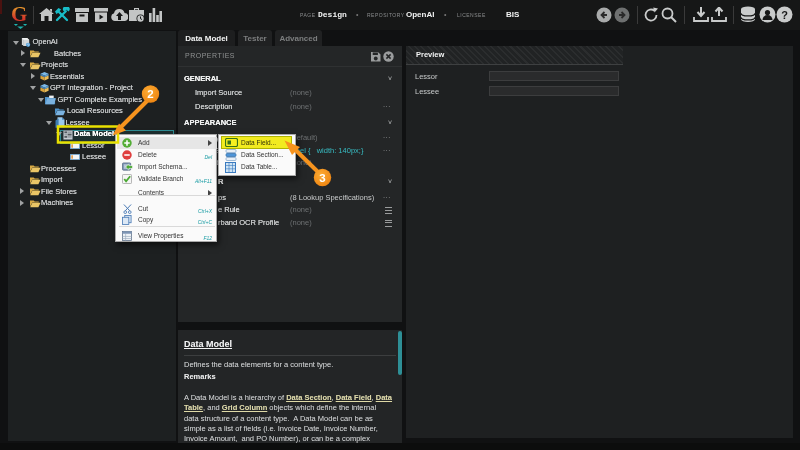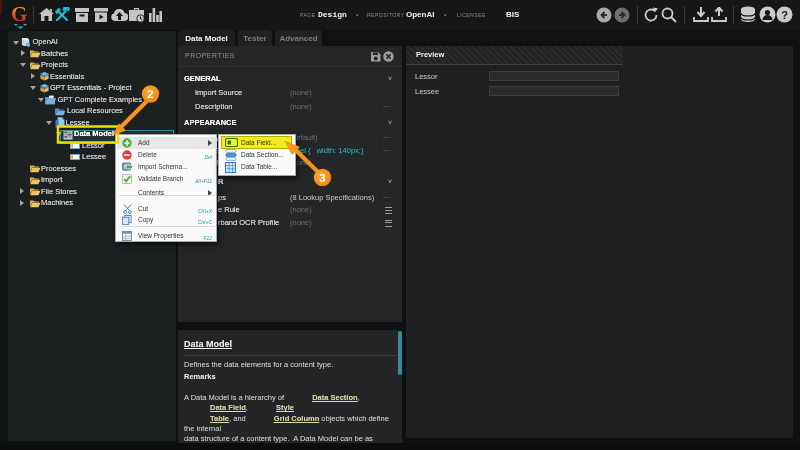--- a/index.html
+++ b/index.html
@@ -43,21 +43,21 @@
         border:1px solid #a9a9a9;box-shadow:2px 3px 6px rgba(0,0,0,.55);box-sizing:border-box;}
   #submenu{left:218px;top:134px;width:78px;height:42px;background:#fafafa;
         border:1px solid #a9a9a9;box-shadow:2px 3px 6px rgba(0,0,0,.55);box-sizing:border-box;}
   .mrow{position:absolute;left:1px;width:100px;height:12px;line-height:12px;}
   .mtext{position:absolute;left:21px;color:#333;font-size:6.5px;white-space:nowrap;}
   .mshort{position:absolute;right:5px;color:#159aa2;font-size:5px;font-style:italic;}
   .msep{position:absolute;left:3px;width:96px;height:1px;background:#d9d9d9;}
   .marr{position:absolute;right:5px;top:3px;width:0;height:0;
         border-top:3.5px solid transparent;border-bottom:3.5px solid transparent;border-left:4.5px solid #444;}
   
-  .doclink{color:#ded9a6;font-weight:bold;text-decoration:underline;margin-left:26px;}
+  .doclink{color:#ded9a6;font-weight:bold;text-decoration:underline;}
 </style>
 </head>
 <body>
 <div id="root">
 
   <div class="abs" id="topbar">
     <div class="abs" style="left:0;top:0;width:2px;height:14px;background:#4a1210;"></div>
 
     <div class="abs" style="left:11px;top:2px;width:20px;height:22px;
          font-family:'Liberation Serif',serif;font-size:21px;font-weight:bold;
@@ -166,21 +166,21 @@
       <path d="M3 3.5 L3 10.5" stroke="#a8b0b4" stroke-width=".5"></path>
       <circle cx="8.2" cy="9.3" r="2.5" fill="#4d9fd8"></circle>
       <path d="M7 9.3 a1.2 1.2 0 1 1 1 1.1" stroke="#eef" stroke-width=".6" fill="none"></path>
     </svg>
     <div class="trow" style="left:24.5px;top:5px;">OpenAI</div>
     <div class="exp expr" style="left:13px;top:19px;"></div>
     <svg class="abs" style="left:22px;top:18px" width="10.5" height="9" viewBox="0 0 12 9">
       <path d="M0 1 L4.2 1 L5.4 2.2 L10 2.2 L10 3.4 L2.7 3.4 L0 8 Z" fill="#d9ab45"></path>
       <path d="M2.7 3.5 L12 3.5 L9.6 8.8 L0.2 8.8 Z" fill="#eac566"></path>
     </svg>
-    <div class="trow" style="left:33px;top:16.5px;">Batches</div>
+    <div class="trow" style="left:46px;top:16.5px;">Batches</div>
     <div class="exp expd" style="left:12px;top:32px;"></div>
     <svg class="abs" style="left:22px;top:29.5px" width="10.5" height="9" viewBox="0 0 12 9">
       <path d="M0 1 L4.2 1 L5.4 2.2 L10 2.2 L10 3.4 L2.7 3.4 L0 8 Z" fill="#d9ab45"></path>
       <path d="M2.7 3.5 L12 3.5 L9.6 8.8 L0.2 8.8 Z" fill="#eac566"></path>
     </svg>
     <div class="trow" style="left:33px;top:28px;">Projects</div>
     <div class="exp expr" style="left:22.5px;top:42px;"></div>
     <svg class="abs" style="left:31.5px;top:40px" width="9" height="10.5" viewBox="0 0 11 11">
       <path d="M5.5 0.3 L10.5 2.4 L5.5 4.5 L0.5 2.4 Z" fill="#7cb9e8"></path>
       <path d="M0.5 2.4 L5.5 4.5 L5.5 6.8 L0.5 4.7 Z" fill="#4586bd"></path>
@@ -190,21 +190,21 @@
     </svg>
     <div class="trow" style="left:42px;top:39.5px;">Essentials</div>
     <div class="exp expd" style="left:21.5px;top:55px;"></div>
     <svg class="abs" style="left:31.5px;top:51.5px" width="9" height="10.5" viewBox="0 0 11 11">
       <path d="M5.5 0.3 L10.5 2.4 L5.5 4.5 L0.5 2.4 Z" fill="#7cb9e8"></path>
       <path d="M0.5 2.4 L5.5 4.5 L5.5 6.8 L0.5 4.7 Z" fill="#4586bd"></path>
       <path d="M10.5 2.4 L5.5 4.5 L5.5 6.8 L10.5 4.7 Z" fill="#5fa0d4"></path>
       <path d="M0.5 4.7 L5.5 6.8 L5.5 10.6 L0.5 8.5 Z" fill="#d9a33e"></path>
       <path d="M10.5 4.7 L5.5 6.8 L5.5 10.6 L10.5 8.5 Z" fill="#ecbd59"></path>
     </svg>
-    <div class="trow" style="left:42px;top:51px;">GPT Essentials - Project</div>
+    <div class="trow" style="left:42px;top:51px;">GPT Integration - Project</div>
     <div class="exp expd" style="left:29.5px;top:66.5px;"></div>
     <svg class="abs" style="left:37px;top:63.5px" width="11" height="10" viewBox="0 0 12 10">
       <path d="M0 1.8 L4 1.8 L5.2 3 L11 3 L11 9.7 L0 9.7 Z" fill="#4f94cd"></path>
       <rect x="4.5" y="0.2" width="5" height="2.6" fill="#eef1f4"></rect>
       <path d="M2.5 3 L12 3 L10 9.7 L0.5 9.7 Z" fill="#79b1df"></path>
     </svg>
     <div class="trow" style="left:49.5px;top:62.5px;">GPT Complete Examples</div>
     <svg class="abs" style="left:46.5px;top:75.5px" width="10.5" height="9" viewBox="0 0 12 9">
       <path d="M0 1 L4.2 1 L5.4 2.2 L10 2.2 L10 3.4 L2.7 3.4 L0 8 Z" fill="#4f94cd"></path>
       <path d="M2.7 3.5 L12 3.5 L9.6 8.8 L0.2 8.8 Z" fill="#7ab2e0"></path>
@@ -310,21 +310,21 @@
       <div class="pval" style="left:112px;top:170.5px;">(none)</div>
     <div class="ham" style="left:207px;top:173.5px;"></div>
   </div>
 
   <div class="abs" id="docs">
     <div class="abs" style="left:6px;top:9px;color:#f2f3f3;font-size:9px;font-weight:bold;text-decoration:underline;">Data Model</div>
     <div class="abs" style="left:6px;top:25px;width:212px;height:1px;background:#3c3e3f;"></div>
     <div class="abs" style="left:6px;top:30px;color:#c9cbcc;font-size:7.5px;">Defines the data elements for a content type.</div>
     <div class="abs" style="left:6px;top:41.5px;color:#e8e9e9;font-size:7.5px;font-weight:bold;">Remarks</div>
     <div class="abs" style="left:6px;top:63px;width:214px;color:#c9cbcc;font-size:7.5px;line-height:10.3px;">
-      A Data Model is a hierarchy of <span class="doclink">Data Section</span>, <span class="doclink">Data Field</span>, <span class="doclink">Style</span><br>
+      A Data Model is a hierarchy of <span class="doclink">Data Section</span>, <span class="doclink">Data Field</span>, <span class="doclink">Data</span><br>
       <span class="doclink">Table</span>, and <span class="doclink">Grid Column</span> objects which define the internal<br>
       data structure of a content type.&nbsp; A Data Model can be as<br>
       simple as a list of fields (i.e. Invoice Date, Invoice Number,<br>
       Invoice Amount,&nbsp; and PO Number), or can be a complex
     </div>
     <div class="abs" style="left:219.5px;top:1px;width:4px;height:44px;background:#2e8f96;border-radius:2px;"></div>
   </div>
 
   <div class="abs" id="rightp">
     <div class="abs" style="left:0;top:0;width:217px;height:18px;border-bottom:1px solid #3e4041;

